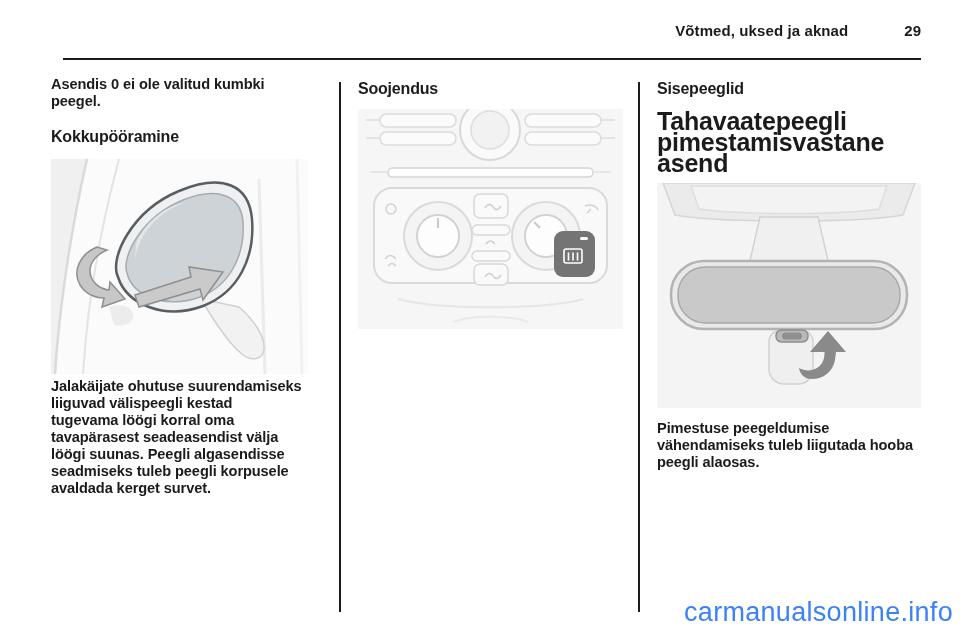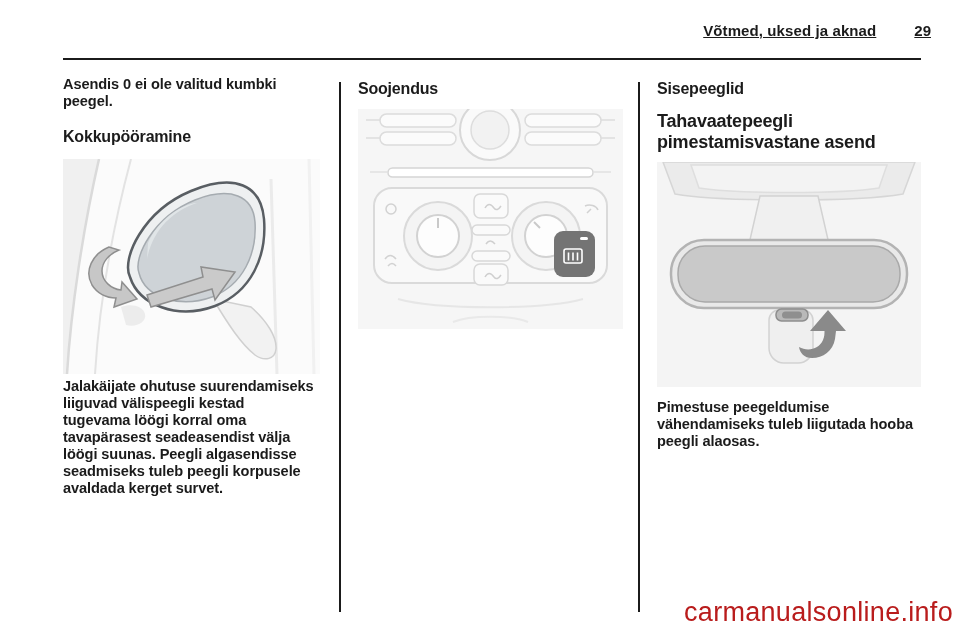--- a/index.html
+++ b/index.html
@@ -2,49 +2,49 @@
 <html><head>
 <meta charset="utf-8">
 <style>
   html,body{margin:0;padding:0;}
   body{
     width:960px;height:642px;position:relative;background:#ffffff;
     font-family:"Liberation Sans", sans-serif;color:#1b1b1b;overflow:hidden;
   }
   .abs{position:absolute;}
   
-  .header{left:73px;top:22px;width:858px;display:flex;justify-content:flex-end;align-items:baseline;gap:38px;text-decoration:underline;}
+  .header{left:63px;top:22px;width:858px;display:flex;justify-content:flex-end;align-items:baseline;gap:56px;}
   .header-title{font-size:15px;font-weight:700;letter-spacing:.1px;}
   .header-page{font-size:15px;font-weight:700;}
   .header-rule{left:63px;top:58px;width:858px;height:2px;background:#1b1b1b;}
   
   .vsep{top:82px;width:2px;height:530px;background:#1b1b1b;}
   .vsep.s1{left:339px;}
   .vsep.s2{left:638px;}
   
   .col{top:76px;}
-  .col-left{left:63px;width:258px;}
+  .col-left{left:51px;width:258px;}
   .col-mid{left:358px;width:265px;}
   .col-right{left:657px;width:264px;}
   .body-text{font-size:14.6px;line-height:17px;font-weight:600;white-space:pre-line;margin:0;letter-spacing:-0.1px;}
   h2.sec{font-size:16px;line-height:26px;font-weight:700;margin:0;letter-spacing:-0.2px;}
-  h3.sub{font-size:18px;line-height:21px;font-weight:700;margin:0;white-space:pre-line;letter-spacing:-0.2px;}
+  h3.sub{font-size:25px;line-height:21px;font-weight:700;margin:0;white-space:pre-line;letter-spacing:-0.2px;}
   .col-left h2.sec{margin-top:14px;}
   .col-right h3.sub{margin-top:9px;}
   .figure{display:block;}
   .fig-left{margin-top:9px;}
   .fig-mid{margin-top:7px;}
   .fig-right{margin-top:9px;}
   .col-left .body-text.after-fig{margin-top:4px;}
   .col-mid .lead-line{margin-top:12px;font-size:14.6px;line-height:17px;font-weight:600;letter-spacing:-0.1px;}
   .col-mid .body-text.second{margin-top:5px;}
   .col-right .body-text.after-fig{margin-top:12px;}
   .inline-icon{display:inline-block;vertical-align:-2px;margin-left:4px;}
   
-  .watermark{right:7px;top:597px;font-size:27px;color:#b91c1c;font-weight:400;letter-spacing:.3px;}
+  .watermark{right:7px;top:597px;font-size:27px;color:#3b82f6;font-weight:400;letter-spacing:.3px;}
 </style>
 </head>
 <body>
 
 <div class="abs header">
   <span class="header-title">Võtmed, uksed ja aknad</span>
   <span class="header-page">29</span>
 </div>
 <div class="abs header-rule"></div>
 

